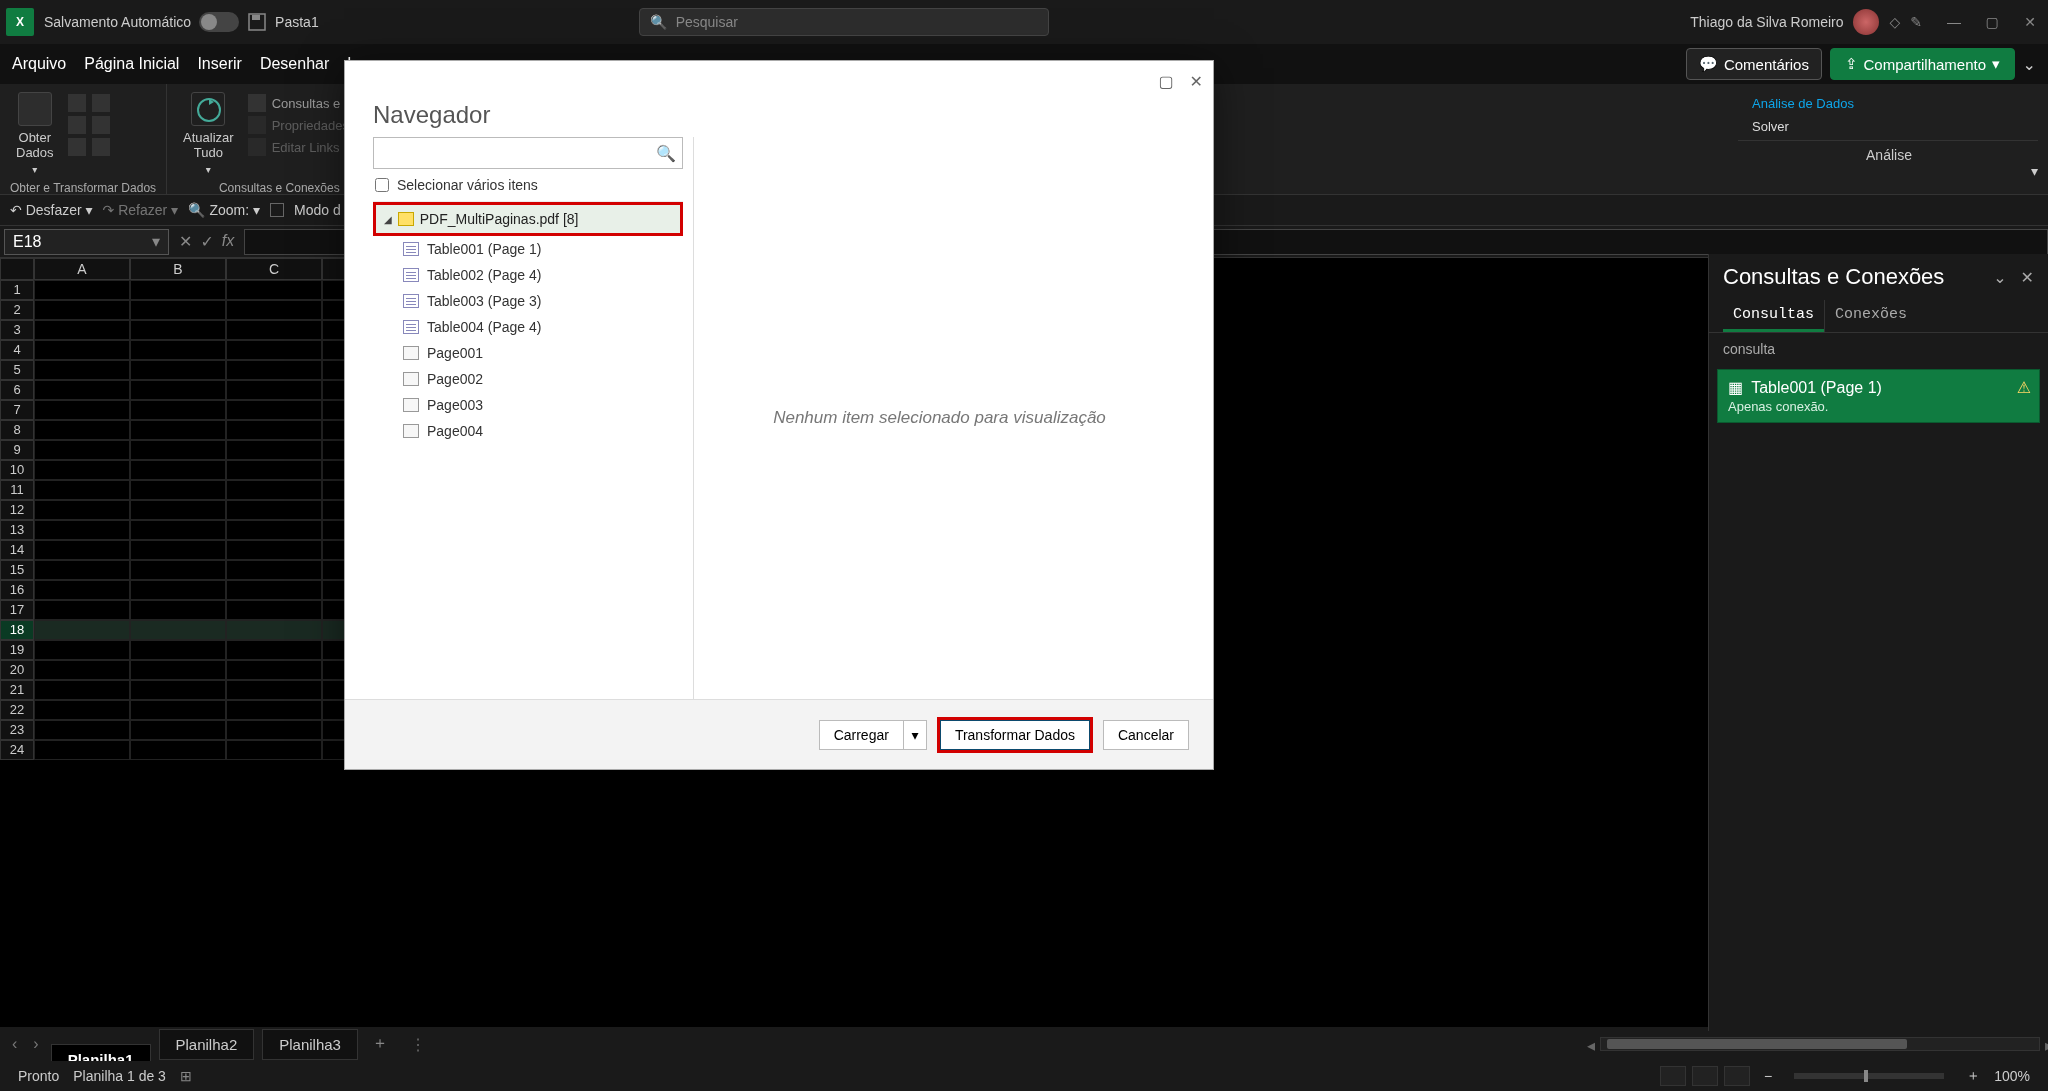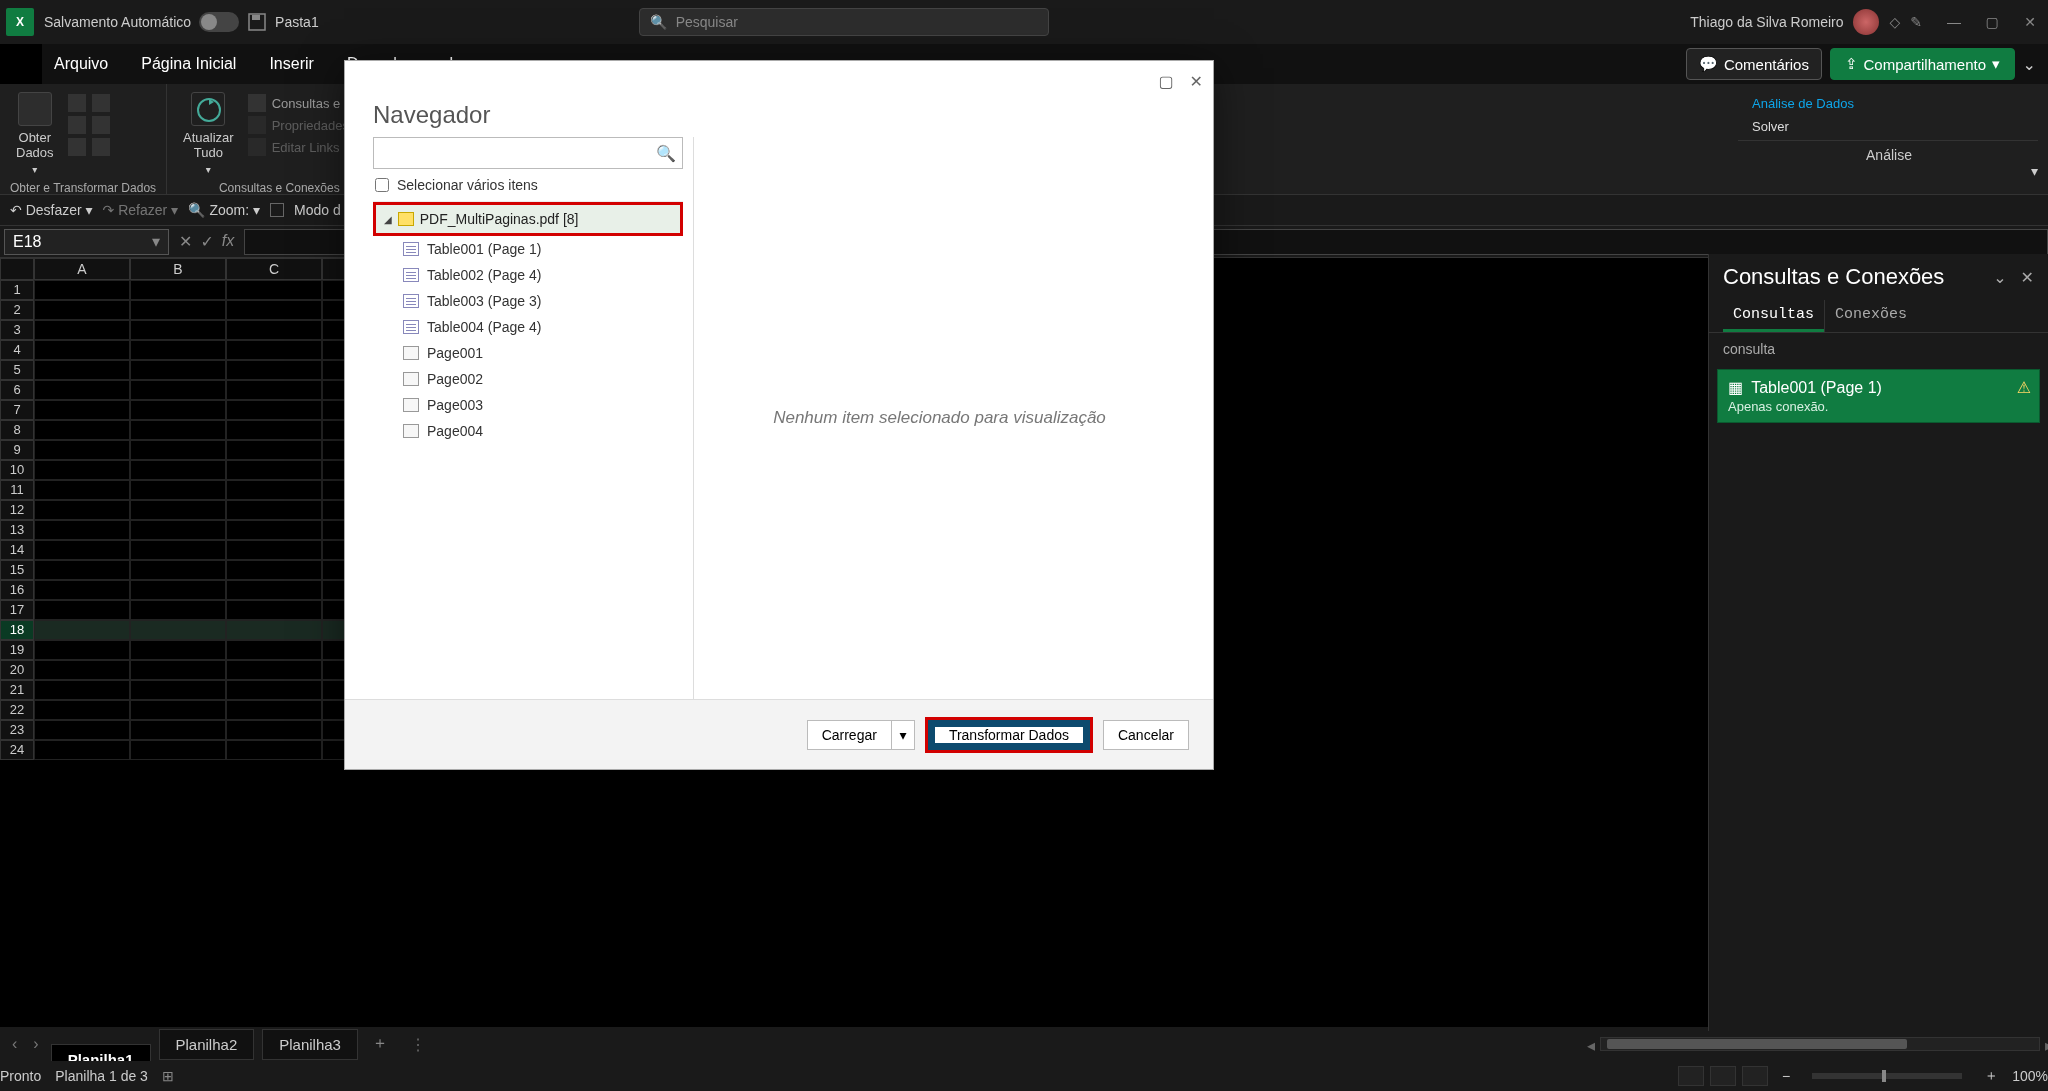--- a/index.html
+++ b/index.html
@@ -12,21 +12,21 @@
 .titlebar .toggle { width: 40px; height: 20px; background: #444; border-radius: 10px; position: relative; }
 .titlebar .toggle::after { content:""; width:16px; height:16px; background:#888; border-radius:50%; position:absolute; top:2px; left:2px; }
 .titlebar .save-icon { width:20px; height:20px; margin: 0 8px; color:#888; }
 .titlebar .search { margin-left: auto; margin-right: auto; width: 410px; height: 28px; background: #2d2d2d; border-radius: 4px; display:flex; align-items:center; padding:0 10px; color:#888; gap:8px; border:1px solid #444;}
 .titlebar .user { margin-left: auto; display:flex; align-items:center; gap:10px; font-size:14px; }
 .titlebar .avatar { width:26px; height:26px; background: radial-gradient(#c66,#833); border-radius:50%; }
 .titlebar .winbtns { display:flex; gap:14px; margin-left:20px; color:#888; }
 .titlebar .winbtns span { cursor:pointer; width:24px; text-align:center; }
 
 
-.tabrow { height: 40px; background: #111; display:flex; align-items:center; gap: 33px; padding: 0 12px; color:#fff; font-size: 16px; margin-left: 42px; }
+.tabrow { height: 40px; background: #111; display:flex; align-items:center; gap: 18px; padding: 0 12px; color:#fff; font-size: 16px; }
 .tabrow .tab { cursor:pointer; }
 .tabrow .right-buttons { margin-left:auto; display:flex; gap:8px; align-items:center; }
 .btn-outline { border:1px solid #555; background:#222; color:#fff; padding:6px 12px; border-radius:4px; display:flex; align-items:center; gap:6px; font-size:15px; }
 .btn-green { background:#107c41; border:1px solid #107c41; color:#fff; padding:6px 14px; border-radius:4px; display:flex; align-items:center; gap:6px; font-size:15px; }
 
 
 .ribbon { height: 110px; background: #1f1f1f; display:flex; align-items:stretch; color:#ccc; font-size:13px; position:relative; }
 .ribbon .group { border-right:1px solid #333; padding:6px 10px 2px 10px; display:flex; flex-direction:column; }
 .ribbon .group .gtitle { text-align:center; font-size:12px; color:#aaa; margin-top:auto; padding-top:4px; }
 .ribbon .bigbtn { display:flex; flex-direction:column; align-items:center; gap:4px; padding: 2px 6px; cursor:pointer; }
@@ -66,21 +66,21 @@
 .sheettabs { position:absolute; bottom:30px; left:0; right:0; height:34px; background:#1a1a1a; display:flex; align-items:center; color:#ccc; padding:0 8px; gap:8px; }
 .sheettabs .nav { color:#777; cursor:pointer; padding:0 4px; }
 .sheettabs .stab { padding:6px 16px; background:#111; border:1px solid #333; cursor:pointer; font-size:15px; }
 .sheettabs .stab.active { background:#000; border-bottom:3px solid #107c41; font-weight:bold; color:#fff;margin-top:32px; }
 .sheettabs .plus { width:28px; height:28px; border-radius:50%; text-align:center; line-height:26px; color:#888; cursor:pointer; }
 .sheettabs .hscroll { margin-left:auto; width:440px; height:14px; background:#222; border:1px solid #333; position:relative; }
 .sheettabs .hscroll .thumb { position:absolute; left:6px; top:1px; width:300px; height:10px; background:#555; border-radius:2px; }
 .sheettabs .grab { margin-left:8px; color:#666; }
 
 
-.statusbar { position:absolute; bottom:0; left:0; right:0; height:30px; background:#1a1a1a; color:#ccc; display:flex; align-items:center; padding:0 0; font-size:14px; gap:14px; }
+.statusbar { position:absolute; bottom:0; left:0; right:0; height:30px; background:#1a1a1a; color:#ccc; display:flex; align-items:center; padding:0 18px; font-size:14px; gap:14px; }
 .statusbar .views { margin-left:auto; display:flex; gap:6px; }
 .statusbar .views span { width:26px; height:20px; background:#222; border:1px solid #333; display:inline-block; }
 .statusbar .zoombar { width:150px; height:6px; background:#333; position:relative; margin:0 8px; }
 .statusbar .zoombar .zt { position:absolute; left:70px; top:-3px; width:4px; height:12px; background:#888; }
 
 
 .rpanel { position:absolute; top:254px; right:0; width:340px; bottom:60px; background:#1a1a1a; color:#ccc; border-left:1px solid #333; z-index:5; }
 .rpanel .rtitle { display:flex; align-items:center; padding:10px 14px; font-size:22px; color:#fff; }
 .rpanel .rtitle .acts { margin-left:auto; display:flex; gap:14px; color:#aaa; font-size:16px; }
 .rpanel .rtabs { display:flex; gap:0; border-bottom:1px solid #333; padding:0 14px; font-size:15px; }
@@ -114,21 +114,21 @@
 .dialog .tree .child .tico { width:16px; height:14px; border:1px solid #88b; display:inline-block; position:relative; }
 .dialog .tree .child .tico::before { content:""; position:absolute; left:2px; right:2px; top:3px; height:1px; background:#88b; box-shadow:0 3px 0 #88b, 0 6px 0 #88b; }
 .dialog .tree .child .pico { width:16px; height:14px; border:1px solid #999; display:inline-block; background:#f7f7f7; }
 .dialog .dright { flex:1; border-left:1px solid #ddd; display:flex; align-items:center; justify-content:center; color:#777; font-size:17px; font-style:italic; padding:20px; }
 .dialog .dfoot { height:70px; background:#f3f3f3; border-top:1px solid #ddd; display:flex; align-items:center; justify-content:flex-end; padding:0 24px; gap:10px; }
 .dialog .dfoot button { height:30px; padding:0 14px; background:#fff; border:1px solid #bbb; font-size:14px; cursor:pointer; }
 .dialog .dfoot .split { display:flex; }
 .dialog .dfoot .split button:first-child { border-right:none; }
 .dialog .dfoot .split button:last-child { width:24px; padding:0; }
 .dialog .dfoot .highlight { border:3px solid #d20000 !important; padding:0; }
-.dialog .dfoot .highlight button { border:7px solid #0c4a6e; }
+.dialog .dfoot .highlight button { border:1px solid #0c4a6e; }
 
 svg { display:block; }
 </style>
 </head>
 <body>
 
 <div class="titlebar">
   <div class="excel-icon">X</div>
   <div class="autosave">
     <span>Salvamento Automático</span>

